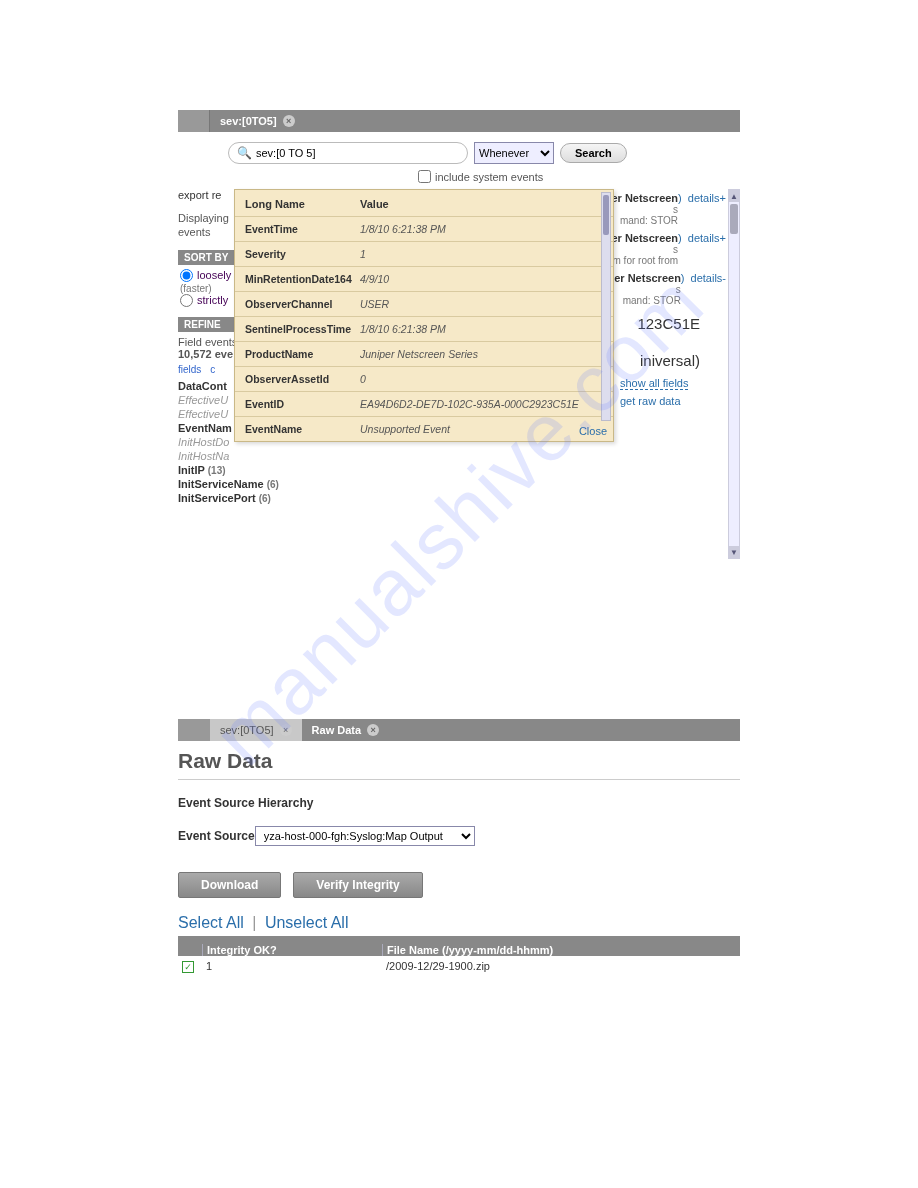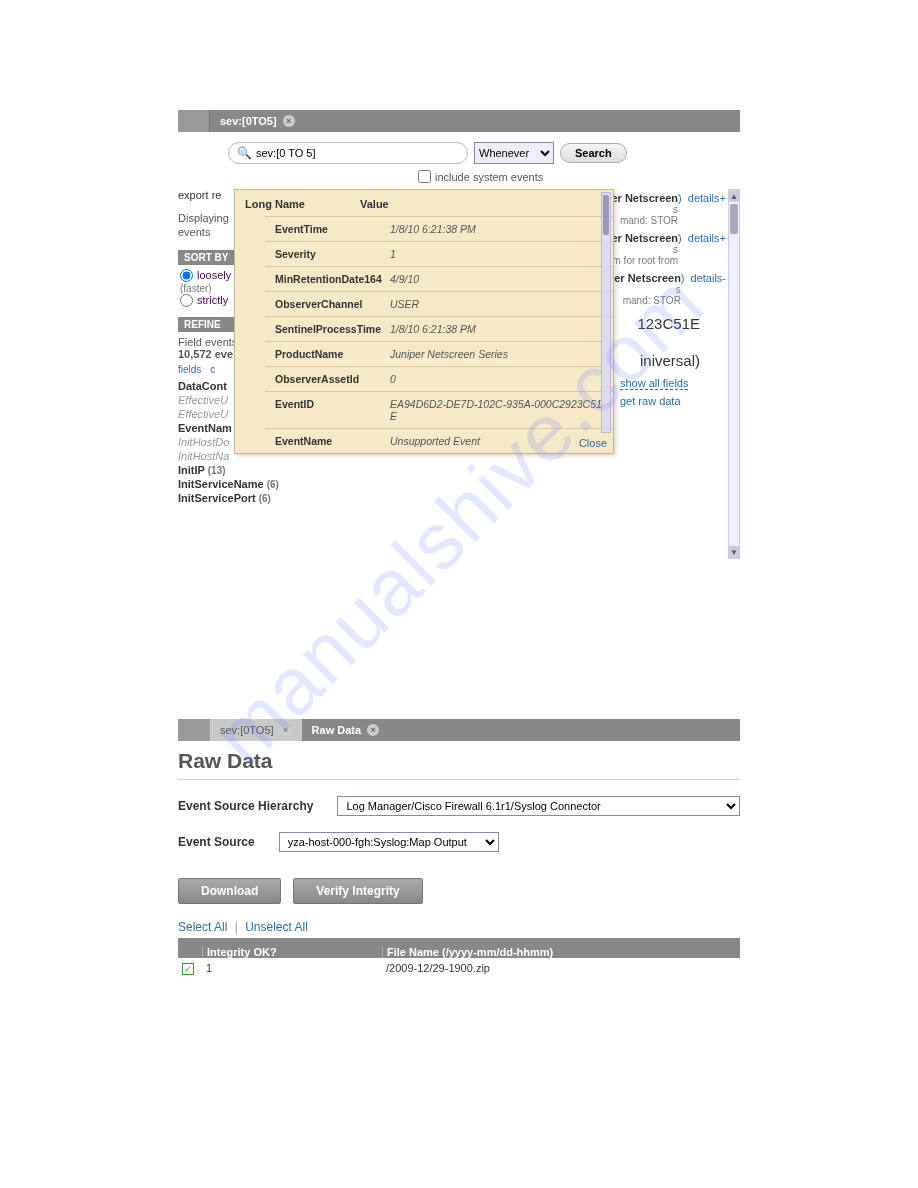--- a/index.html
+++ b/index.html
@@ -54,21 +54,21 @@
   .dlink { color:#2a6eaa; margin-left:6px; font-size:11px; cursor:pointer; }
   .paren { color:#2a6eaa; }
   .guid { color:#333; font-size:15px; }
   .showall { color:#2a6eaa; font-size:11px; cursor:pointer; border-bottom:1px dashed #2a6eaa; }
   .getraw { color:#2a6eaa; font-size:11px; cursor:pointer; }
 
   
   .tooltip { position:absolute; left:56px; top:0; width:380px; background:#f6e9c8; border:1px solid #c9b887; box-shadow:2px 2px 4px rgba(0,0,0,0.15); z-index:50; }
   .tooltip .tthdr { display:flex; padding:8px 10px 6px 10px; font-weight:bold; }
   .tooltip .tthdr .c1 { width:115px; }
-  .tooltip .ttrow { display:flex; padding:6px 10px; border-top:1px solid #d9caa0;margin-left:30px; }
+  .tooltip .ttrow { display:flex; padding:6px 10px; border-top:1px solid #d9caa0; }
   .tooltip .ttrow .c1 { width:115px; font-weight:bold; font-size:10.5px; }
   .tooltip .ttrow .c2 { flex:1; font-style:italic; color:#555; font-size:10.5px; word-break:break-all;}
   .tooltip .ttscroll { position:absolute; top:2px; right:2px; bottom:20px; width:10px; background:#dde; border:1px solid #bbc; }
   .tooltip .ttscroll .thumb { position:absolute; top:2px; left:1px; width:6px; height:40px; background:#99b; border-radius:2px;}
   .tooltip .close { position:absolute; right:6px; bottom:4px; color:#2a6eaa; font-size:11px; cursor:pointer; }
 
   
   .resscroll { position:absolute; right:0; top:0; bottom:0; width:12px; border:1px solid #ccd; background:#eef; }
   .resscroll .up,.resscroll .dn { position:absolute; left:0;right:0; height:12px; background:#ccd; color:#557; display:flex;align-items:center;justify-content:center; font-size:8px;}
   .resscroll .up{top:0}.resscroll .dn{bottom:0}
@@ -77,27 +77,27 @@
   
   .rawsection { margin-top:160px; }
   .rawtabs { display:flex; align-items:center; height:22px; background:#888; }
   .rawtabs .home { width:32px; height:22px; background:#999; }
   .rawtabs .tab { padding:0 10px; height:22px; display:flex; align-items:center; font-size:11px; }
   .rawtabs .tab.inactive { background:#c8c8c8; color:#555; }
   .rawtabs .tab.active { background:#888; color:#fff; font-weight:bold; }
   .rawtabs .tab .close { margin-left:6px; width:12px;height:12px;border-radius:50%;background:#ccc;color:#666;display:flex;align-items:center;justify-content:center;font-size:9px;cursor:pointer;}
   .rawtabs .filler { flex:1; background:#888; height:22px; }
   .rawtitle { font-size:21px; font-weight:bold; color:#555; padding:8px 0 6px 0; border-bottom:1px solid #ccc; }
-  .formrow { display:flex; align-items:center; gap:24px; margin-top:16px; }
+  .formrow { display:flex; align-items:center; gap:0; margin-top:16px; }
   .formrow label { font-weight:bold; font-size:12px; }
   .formrow select { font-size:11px; border:1px solid #88a; background:#fff; padding:2px 4px; }
   .formrow select.wide { flex:1; min-width:200px; }
   .btnrow { display:flex; gap:12px; margin-top:26px; }
   .greybtn { background: linear-gradient(#aaa,#888); color:#fff; font-weight:bold; border:1px solid #777; padding:5px 22px; border-radius:2px; font-size:12px; cursor:pointer; }
-  .selrow { margin-top:16px; font-size:12px; }
+  .selrow { margin-top:16px; font-size:16px; }
   .selrow a { color:#2a6eaa; text-decoration:none; cursor:pointer; }
   .selrow .sep { color:#999; margin:0 4px; }
   .tblhdr { display:flex; background:#888; color:#fff; font-weight:bold; height:20px; align-items:flex-end; font-size:11px; margin-top:4px;}
   .tblhdr .col-chk { width:24px; }
   .tblhdr .col-int { width:180px; padding-left:4px; border-left:1px solid #aab;}
   .tblhdr .col-fn { flex:1; padding-left:4px; border-left:1px solid #aab;}
   .tblrow { display:flex; align-items:center; height:20px; font-size:11px; }
   .tblrow .col-chk { width:24px; padding-left:4px; }
   .tblrow .col-int { width:180px; padding-left:4px; }
   .tblrow .col-fn { flex:1; padding-left:4px; }
@@ -263,21 +263,20 @@
       <div class="tab active">
         <span>Raw Data</span>
         <span class="close">×</span>
       </div>
       <div class="filler"></div>
     </div>
     <div class="rawtitle">Raw Data</div>
 
     <div class="formrow">
       <label>Event Source Hierarchy</label>
-      <select class="wide"><option>Log Manager/Cisco Firewall 6.1r1/Syslog Connector</option></select>
     </div>
     <div class="formrow">
       <label>Event Source</label>
       <select style="width:220px;"><option>yza-host-000-fgh:Syslog:Map Output</option></select>
     </div>
     <div class="btnrow">
       <button class="greybtn">Download</button>
       <button class="greybtn">Verify Integrity</button>
     </div>
     <div class="selrow">

